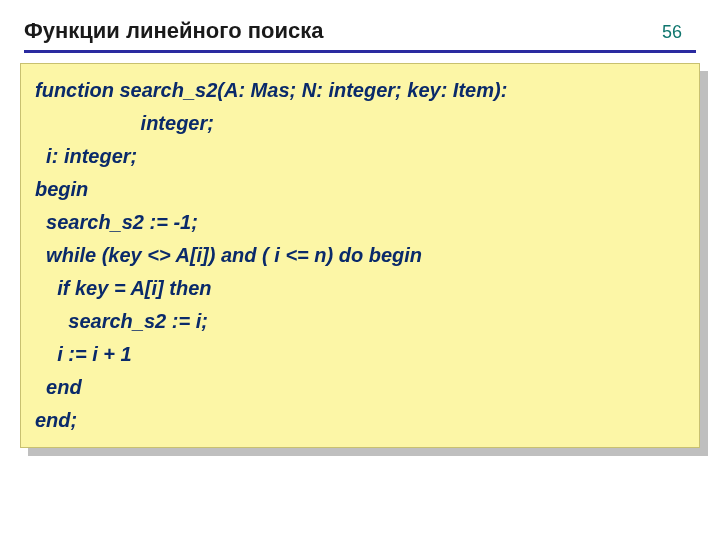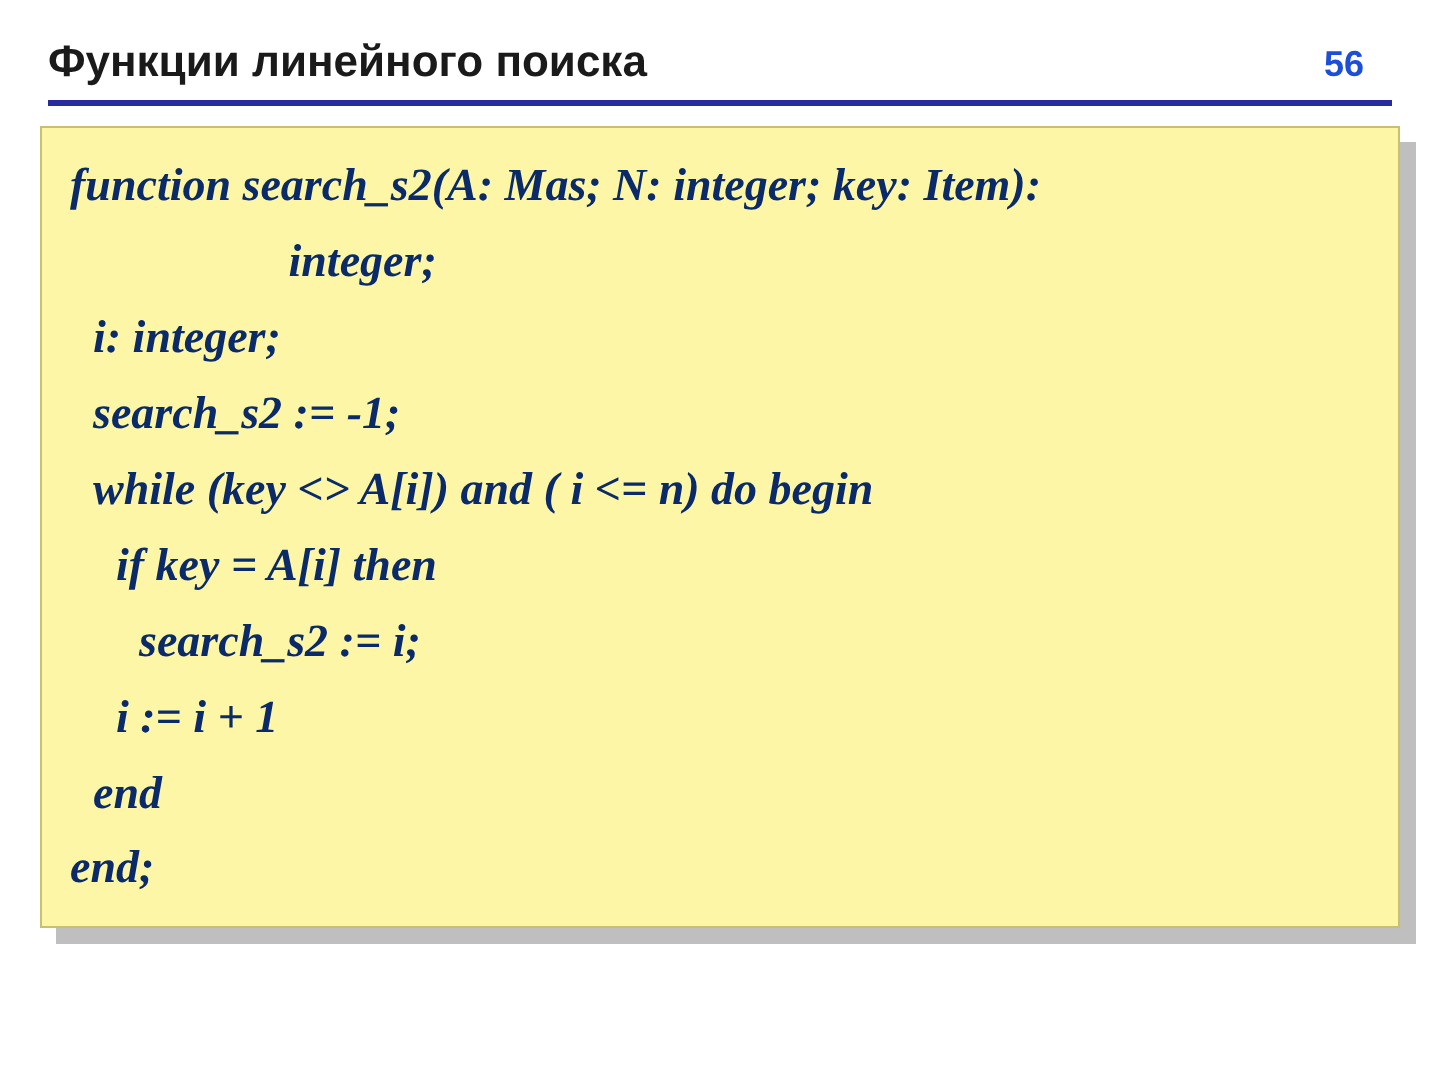--- a/index.html
+++ b/index.html
@@ -23,22 +23,22 @@
     align-items: baseline;
     justify-content: space-between;
   }
   .title {
     font-size: 22px;
     font-weight: bold;
     color: #1a1a1a;
   }
   .pagenum {
     font-size: 18px;
-    font-weight: bold;
-    color: #1d4ed8;
+    font-weight: normal;
+    color: #0f766e;
     padding-right: 14px;
   }
   .rule {
     margin: 0 24px 10px 24px;
     height: 3px;
     background: #2a2aa0;
   }
   .codebox-shadow {
     margin: 0 20px 0 20px;
     position: relative;
@@ -54,22 +54,22 @@
     z-index: 0;
   }
   .codebox {
     position: relative;
     z-index: 1;
     background: #fcf6a6;
     border: 1px solid #c8c070;
     padding: 10px 14px 10px 14px;
   }
   .code {
-    font-family: Liberation Serif, serif;
-    font-size: 23px;
+    font-family: Liberation Sans, sans-serif;
+    font-size: 20px;
     font-weight: bold;
     font-style: italic;
     color: #0a2a6a;
     line-height: 1.65;
     white-space: pre;
   }
 </style>
 </head>
 <body>
 
@@ -80,20 +80,21 @@
     <div class="pagenum">56</div>
   </div>
 
   <div class="rule"></div>
 
   <div class="codebox-shadow">
     <div class="codebox">
 <div class="code">function search_s2(A: Mas; N: integer; key: Item):</div>
 <div class="code">                   integer;</div>
 <div class="code">  i: integer;</div>
+<div class="code">begin</div>
 <div class="code">  search_s2 := -1;</div>
 <div class="code">  while (key &lt;&gt; A[i]) and ( i &lt;= n) do begin</div>
 <div class="code">    if key = A[i] then</div>
 <div class="code">      search_s2 := i;</div>
 <div class="code">    i := i + 1</div>
 <div class="code">  end</div>
 <div class="code">end;</div>
     </div>
   </div>
 

